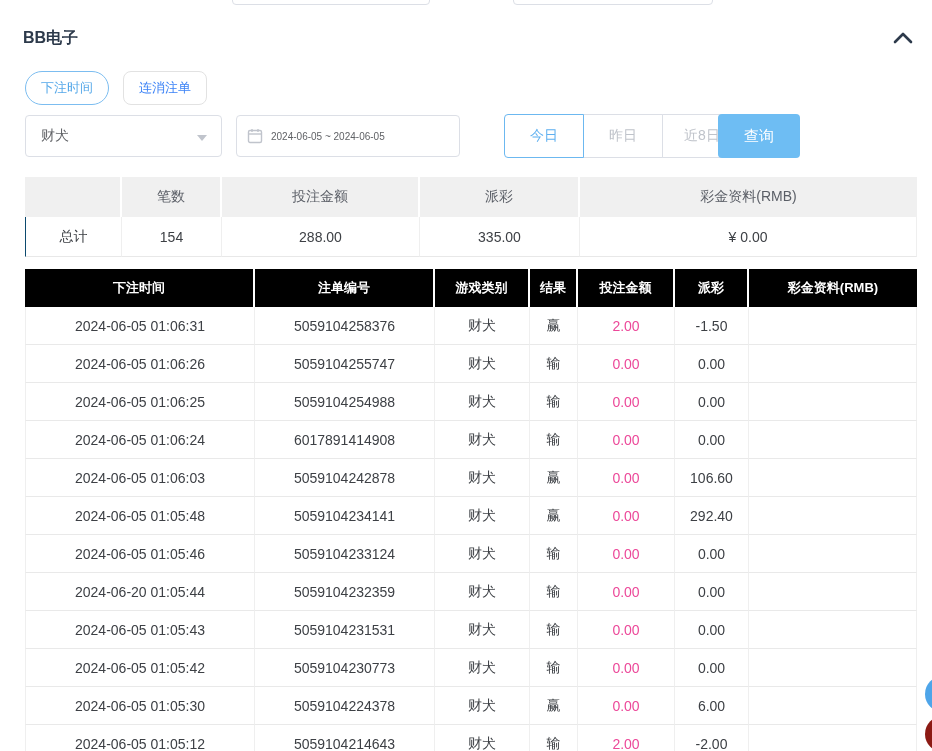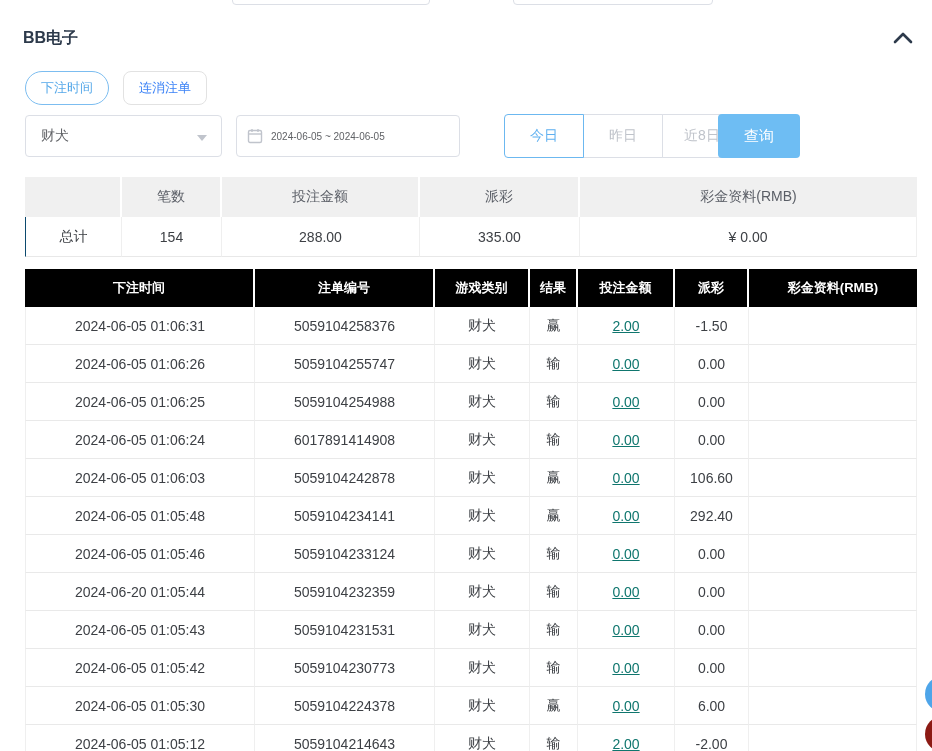--- a/index.html
+++ b/index.html
@@ -53,21 +53,21 @@
 
   
   .records { position:absolute; left:25px; top:269px; width:892px; border-collapse:separate; border-spacing:0;
              table-layout:fixed; font-size:14px; }
   .records th { height:38px; background:#000000; color:#fff; font-weight:bold; font-size:13px;
                 border-right:2px solid #fff; }
   .records th:last-child { border-right:none; }
   .records td { height:38px; text-align:center; color:#3d4045; background:#fff;
                 border-bottom:1px solid #e9e9e9; border-right:1px solid #efefef; }
   .records td:first-child { border-left:1px solid #efefef; }
-  .amount-link { color:#0f766e; text-decoration:underline; cursor:pointer; }
+  .amount-link { color:#ec4899; cursor:pointer; }
   .neg { color:#f25b5b; }
 
   
   .fab { position:absolute; width:36px; height:36px; border-radius:50%; }
   .fab.blue { left:925px; top:676px; background:#4ea5e9; }
   .fab.red  { left:925px; top:716px; background:#8c1a14; }
 </style>
 </head>
 <body>
 

